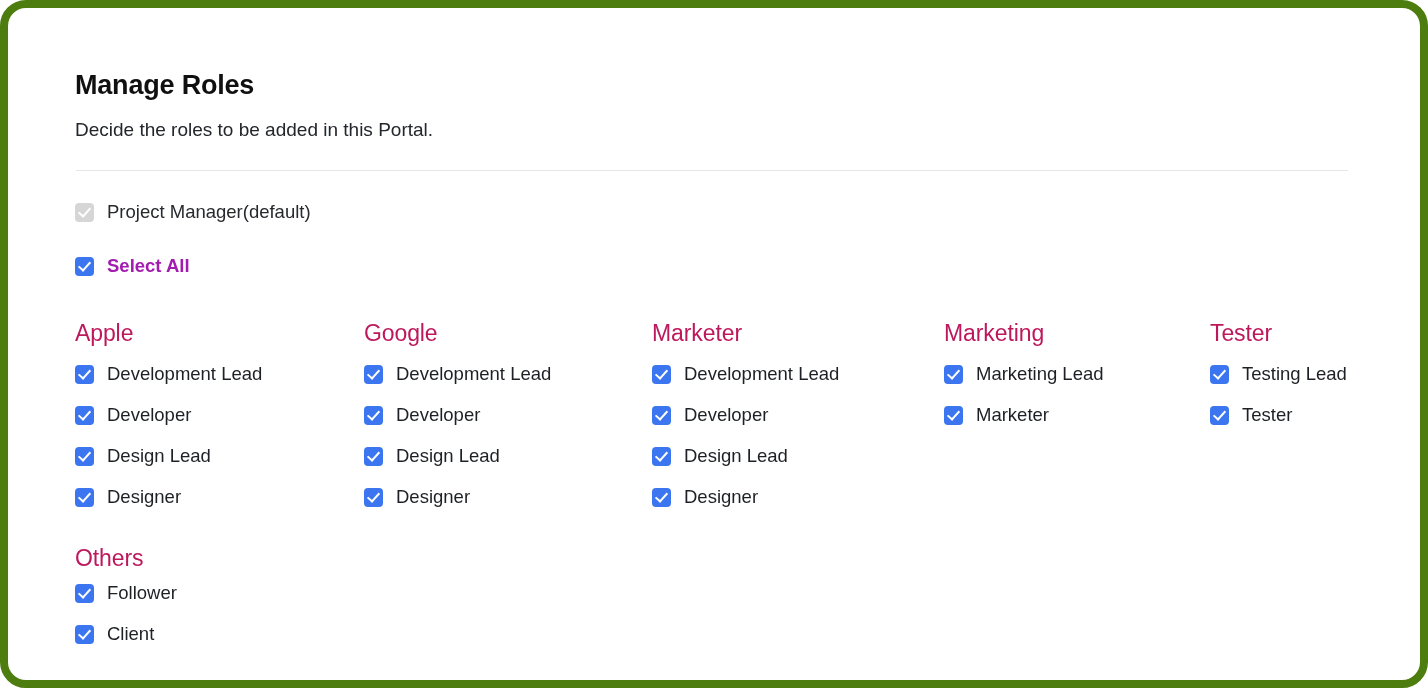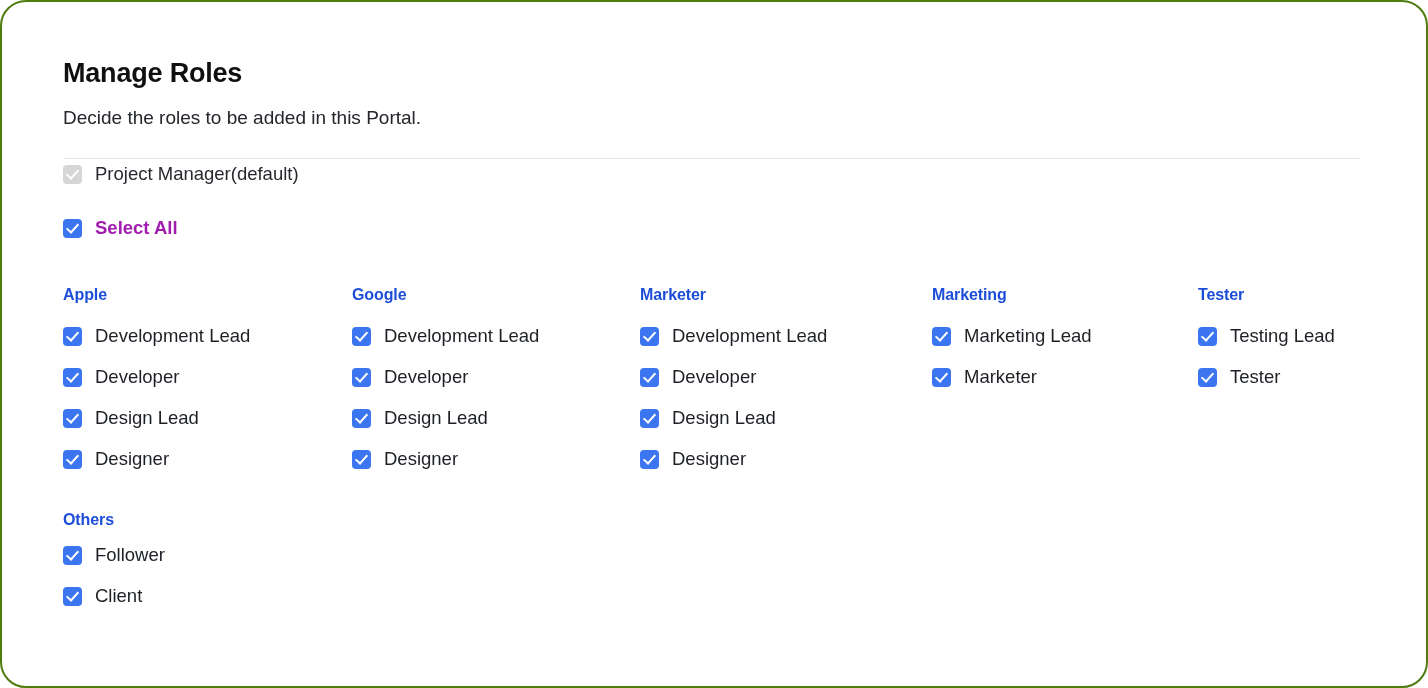--- a/index.html
+++ b/index.html
@@ -13,23 +13,23 @@
     background: #ffffff;
     font-family: "Liberation Sans", sans-serif;
     overflow: hidden;
   }
 
   #panel {
     position: relative;
     width: 1428px;
     height: 688px;
     background: #ffffff;
-    border: 2px solid #4d7c0f;
+    border: 8px solid #4d7c0f;
     border-radius: 26px;
-    padding: 6px;
+    padding: 12px;
   }
 
   #content {
     padding: 48px 52px 0 55px;
   }
 
   #page-title {
     font-size: 27px;
     font-weight: bold;
     color: #101010;
@@ -87,34 +87,35 @@
   .cb-label {
     font-size: 18.5px;
     color: #1d2025;
     line-height: 22px;
     white-space: nowrap;
   }
   .cb-label.muted { color: #27292e; }
   .cb-label.bold  { font-weight: bold; color: #a21caf; }
 
   #top-options {
+    margin-top: 26px;
   }
   #top-options .cb-row + .cb-row { margin-top: 24px; }
 
   
   #groups {
     margin-top: 40px;
     display: flex;
     align-items: flex-start;
   }
   .group { flex: 0 0 auto; }
   .group-title {
-    font-size: 16px;
-    font-weight: bold;
-    color: #1d4ed8;
+    font-size: 23px;
+    font-weight: normal;
+    color: #be185d;
     line-height: 24px;
     margin: 0 0 14px 0;
     letter-spacing: -0.1px;
   }
   .group-items .cb-row + .cb-row { margin-top: 11px; }
 
   #others-section { margin-top: 34px; }
   #others-section .group-title { margin-bottom: 8px; }
   #others-section .cb-row + .cb-row { margin-top: 11px; }
 </style>

